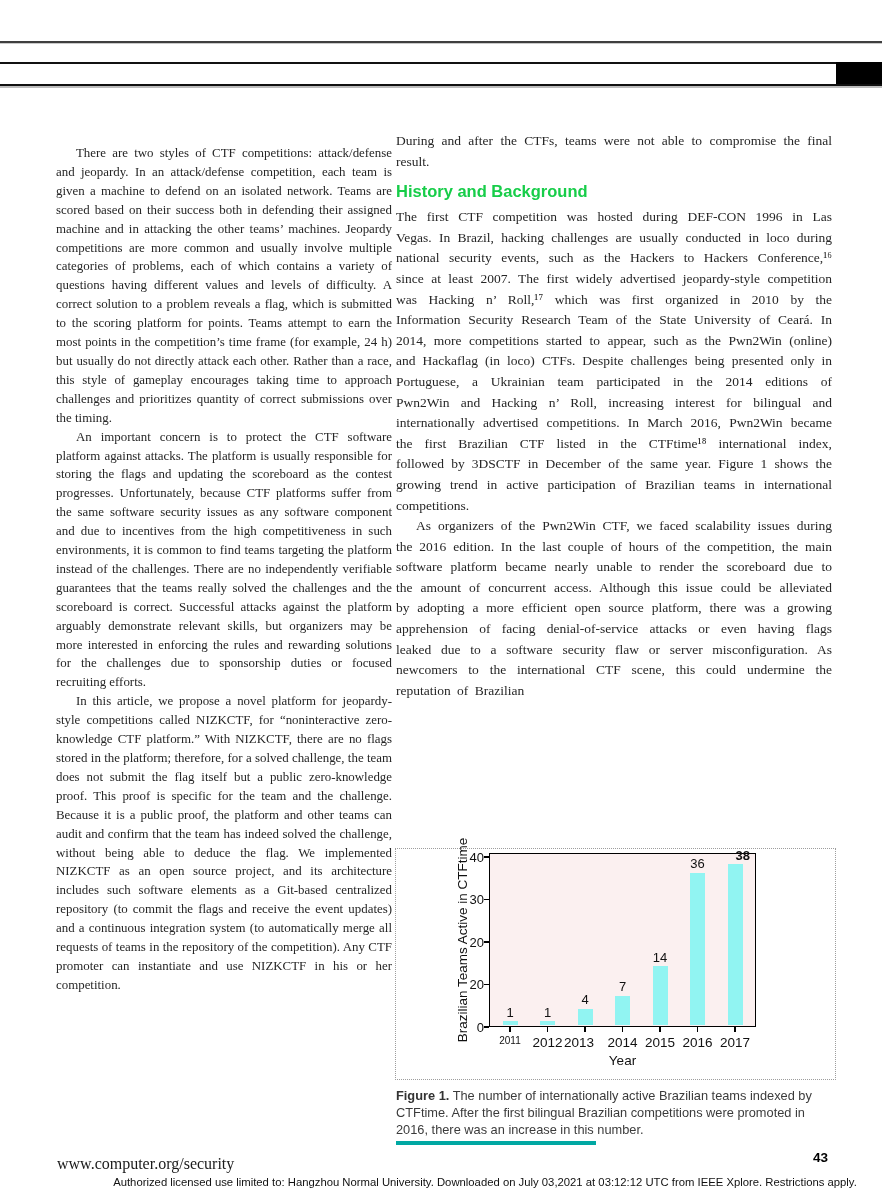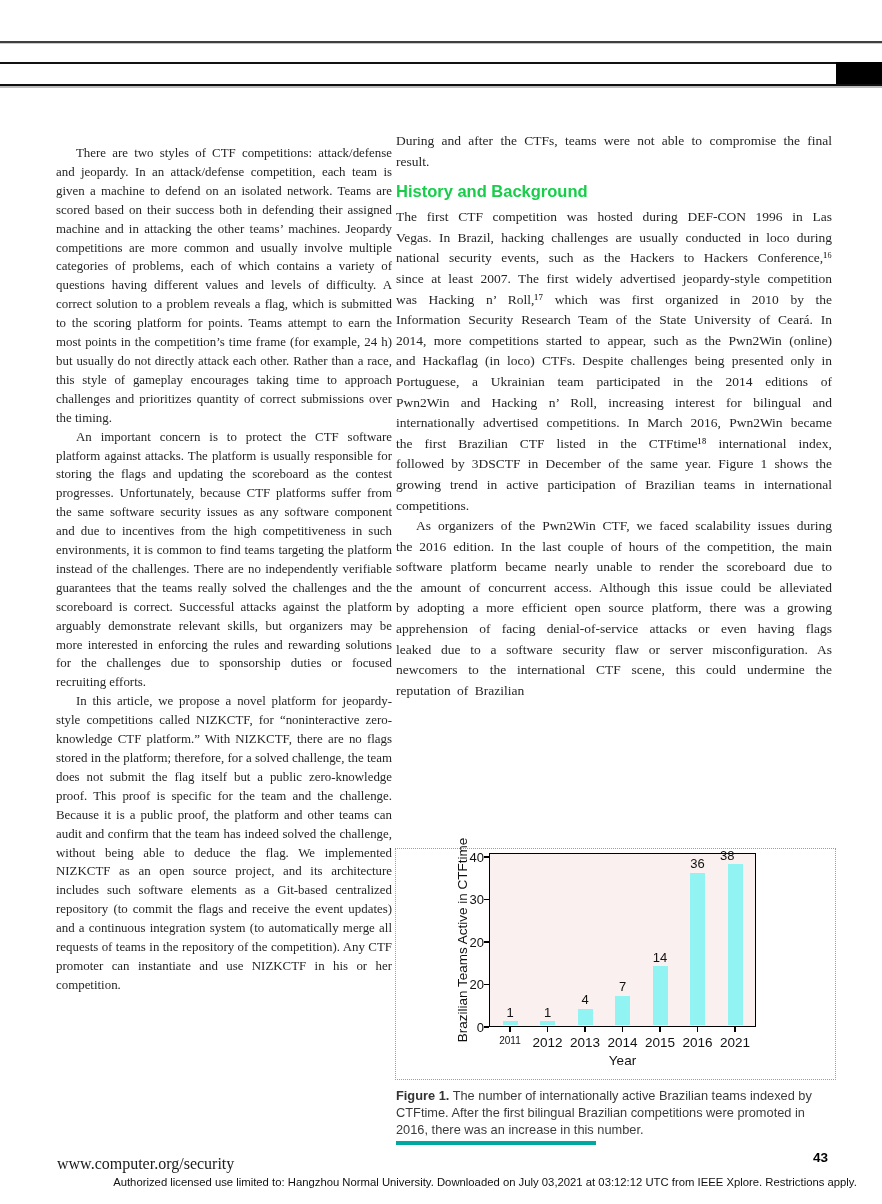--- a/index.html
+++ b/index.html
@@ -88,37 +88,37 @@
         <div class="abs" style="left: 99px; top: 155.756px; width: 30px; text-align: center; font-size: 13px;">1</div>
         <div class="abs" style="left: 113.25px; top: 178px; width: 1.5px; height: 4.5px; background: rgb(0, 0, 0);"></div>
         <div class="abs" style="left: 92px; top: 186px; width: 44px; text-align: center; font-size: 10px;">2011</div>
         <div class="abs" style="left: 144px; top: 172.256px; width: 15px; height: 4.2439px; background: rgb(145, 244, 242);"></div>
         <div class="abs" style="left: 136.5px; top: 155.756px; width: 30px; text-align: center; font-size: 13px;">1</div>
         <div class="abs" style="left: 150.75px; top: 178px; width: 1.5px; height: 4.5px; background: rgb(0, 0, 0);"></div>
         <div class="abs" style="left: 129.5px; top: 186px; width: 44px; text-align: center; font-size: 13.5px;">2012</div>
         <div class="abs" style="left: 181.5px; top: 159.524px; width: 15px; height: 16.9756px; background: rgb(145, 244, 242);"></div>
         <div class="abs" style="left: 174px; top: 143.024px; width: 30px; text-align: center; font-size: 13px;">4</div>
         <div class="abs" style="left: 188.25px; top: 178px; width: 1.5px; height: 4.5px; background: rgb(0, 0, 0);"></div>
-        <div class="abs" style="left: 167px; top: 186px; width: 44px; text-align: center; font-size: 13.5px;">2013</div>
+        <div class="abs" style="left: 154px; top: 186px; width: 44px; text-align: right; font-size: 13.5px;">2013</div>
         <div class="abs" style="left: 219px; top: 146.793px; width: 15px; height: 29.7073px; background: rgb(145, 244, 242);"></div>
         <div class="abs" style="left: 211.5px; top: 130.293px; width: 30px; text-align: center; font-size: 13px;">7</div>
         <div class="abs" style="left: 225.75px; top: 178px; width: 1.5px; height: 4.5px; background: rgb(0, 0, 0);"></div>
         <div class="abs" style="left: 204.5px; top: 186px; width: 44px; text-align: center; font-size: 13.5px;">2014</div>
         <div class="abs" style="left: 256.5px; top: 117.085px; width: 15px; height: 59.4146px; background: rgb(145, 244, 242);"></div>
         <div class="abs" style="left: 249px; top: 100.585px; width: 30px; text-align: center; font-size: 13px;">14</div>
         <div class="abs" style="left: 263.25px; top: 178px; width: 1.5px; height: 4.5px; background: rgb(0, 0, 0);"></div>
         <div class="abs" style="left: 242px; top: 186px; width: 44px; text-align: center; font-size: 13.5px;">2015</div>
         <div class="abs" style="left: 294px; top: 23.7195px; width: 15px; height: 152.78px; background: rgb(145, 244, 242);"></div>
         <div class="abs" style="left: 286.5px; top: 7.21951px; width: 30px; text-align: center; font-size: 13px;">36</div>
         <div class="abs" style="left: 300.75px; top: 178px; width: 1.5px; height: 4.5px; background: rgb(0, 0, 0);"></div>
         <div class="abs" style="left: 279.5px; top: 186px; width: 44px; text-align: center; font-size: 13.5px;">2016</div>
         <div class="abs" style="left: 331.5px; top: 15.2317px; width: 15px; height: 161.268px; background: rgb(145, 244, 242);"></div>
-        <div class="abs" style="left: 324px; top: -1.26829px; width: 30px; text-align: left; font-size: 13px;">38</div>
+        <div class="abs" style="left: 324px; top: -1.26829px; width: 30px; text-align: right; font-size: 13px; font-weight: bold;">38</div>
         <div class="abs" style="left: 338.25px; top: 178px; width: 1.5px; height: 4.5px; background: rgb(0, 0, 0);"></div>
-        <div class="abs" style="left: 317px; top: 186px; width: 44px; text-align: center; font-size: 13.5px;">2021</div>
+        <div class="abs" style="left: 317px; top: 186px; width: 44px; text-align: center; font-size: 13.5px;">2017</div>
         <div class="abs" style="left: 66px; top: 91px; white-space: nowrap; font-size: 13.5px; transform: translate(-50%, -50%) rotate(-90deg);">Brazilian Teams Active in CTFtime</div>
         <div class="abs" style="left: 196.5px; top: 204px; width: 60px; text-align: center; font-size: 13.5px;">Year</div>
       </div>
   </div>
 
   <div id="caption">
     <span class="cap-bold">Figure 1.</span>
     <span>The number of internationally active Brazilian teams indexed by CTFtime. After the first bilingual Brazilian competitions were promoted in 2016, there was an increase in this number.</span>
     <div id="caption-rule" style="background: rgb(0, 168, 163);"></div>
   </div>

